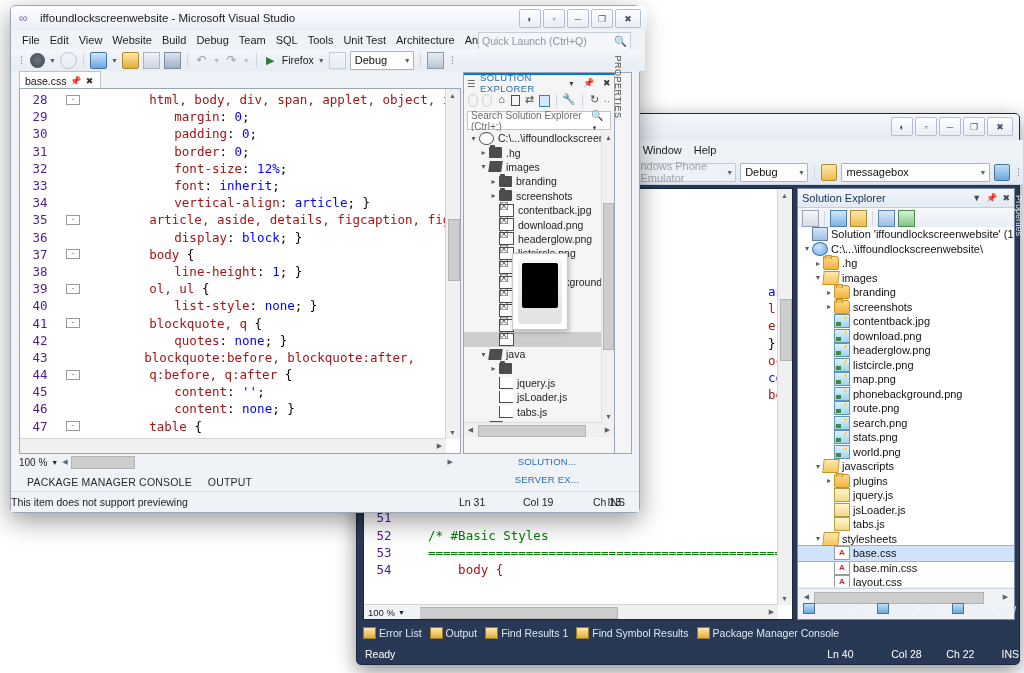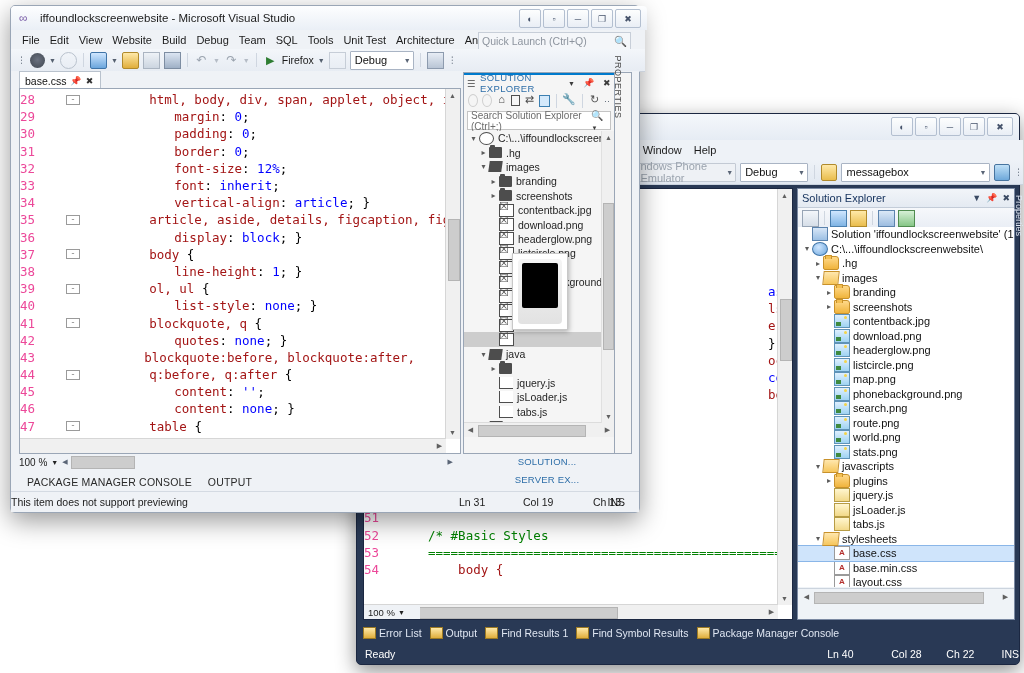--- a/index.html
+++ b/index.html
@@ -142,21 +142,21 @@
     display:flex;align-items:center;gap:4px;padding:0 5px;font-size:10.5px;color:#111;
   }
 
   
   #win1 .ed{
     position:absolute;left:8px;top:17px;width:440px;bottom:58px;
     background:#ffffff;border:1px solid #9aa6b6;overflow:hidden;
   }
   .codearea{position:absolute;left:0;top:0;right:14px;bottom:14px;overflow:hidden;}
   .codeline{display:flex;height:17.2px;align-items:center;font-family:"DejaVu Sans Mono",monospace;font-size:12.5px;white-space:pre;}
-  .ln{width:40px;text-align:left;padding-right:6px;color:#ec4899;flex:0 0 40px;}
+  .ln{width:40px;text-align:center;padding-right:6px;color:#4c1d95;flex:0 0 40px;}
   .fold{width:12px;flex:0 0 12px;text-align:center;color:#808080;font-size:9px;line-height:9px;}
   .code{padding-left:6px;}
   .k-sel{color:#a31515;}     
   .k-val{color:#0000ff;}     
   .k-pun{color:#000000;}
   .k-com{color:#008000;}
 
   .vscroll{position:absolute;right:0;top:0;width:14px;bottom:14px;background:#f0f0f0;border-left:1px solid #d6d6d6;}
   .vthumb{position:absolute;left:2px;width:10px;background:#cdcdcd;border:1px solid #b4b4b4;}
   .hscroll{position:absolute;left:0;bottom:0;height:14px;right:14px;background:#f0f0f0;border-top:1px solid #d6d6d6;}
@@ -385,36 +385,36 @@
               <span>map.png</span>
             </div>
             <div class="row" style="padding-left: 26px;">
               <span class="tw"></span>
               <span class="ico ic-img"></span>
               <span>phonebackground.png</span>
             </div>
             <div class="row" style="padding-left: 26px;">
               <span class="tw"></span>
               <span class="ico ic-img"></span>
+              <span>route.png</span>
+            </div>
+            <div class="row" style="padding-left: 26px;">
+              <span class="tw"></span>
+              <span class="ico ic-img"></span>
               <span>search.png</span>
             </div>
             <div class="row" style="padding-left: 26px;">
               <span class="tw"></span>
               <span class="ico ic-img"></span>
-              <span>route.png</span>
+              <span>stats.png</span>
             </div>
             <div class="row" style="padding-left: 26px;">
               <span class="tw"></span>
               <span class="ico ic-img"></span>
               <span>world.png</span>
-            </div>
-            <div class="row" style="padding-left: 26px;">
-              <span class="tw"></span>
-              <span class="ico ic-img"></span>
-              <span>stats.png</span>
             </div>
             <div class="row" style="padding-left: 15px;">
               <span class="tw">▾</span>
               <span class="ico ic-folder-open"></span>
               <span>javascripts</span>
             </div>
             <div class="row" style="padding-left: 26px;">
               <span class="tw">▸</span>
               <span class="ico ic-folder"></span>
               <span>plugins</span>
@@ -456,20 +456,34 @@
             </div>
           </div>
         <div class="se2-hscroll">
           <div class="arrbtn" style="left:2px;top:1px;">◀</div>
           <div class="hthumb" style="left:16px;top:3px;width:168px;"></div>
           <div class="arrbtn" style="right:2px;top:1px;">▶</div>
         </div>
         <div style="position:absolute;right:-10px;top:6px;writing-mode:vertical-rl;font-size:9px;color:#dfe6f2;">Properties</div>
       </div>
 
+      <div style="position:absolute;right:8px;bottom:48px;width:208px;height:16px;display:flex;align-items:center;gap:5px;font-size:10px;color:#e8eef8;" id="w2-setabs">
+          <span style="display: flex; align-items: center; gap: 3px; white-space: nowrap;">
+            <span style="width: 10px; height: 9px; display: inline-block; background: linear-gradient(rgb(191, 224, 247), rgb(110, 168, 218)); border: 1px solid rgb(71, 116, 159);"></span>
+            <span>Solution E...</span>
+          </span>
+          <span style="display: flex; align-items: center; gap: 3px; white-space: nowrap;">
+            <span style="width: 10px; height: 9px; display: inline-block; background: linear-gradient(rgb(191, 224, 247), rgb(110, 168, 218)); border: 1px solid rgb(71, 116, 159);"></span>
+            <span>Team Expl...</span>
+          </span>
+          <span style="display: flex; align-items: center; gap: 3px; white-space: nowrap;">
+            <span style="width: 10px; height: 9px; display: inline-block; background: linear-gradient(rgb(191, 224, 247), rgb(110, 168, 218)); border: 1px solid rgb(71, 116, 159);"></span>
+            <span>Class View</span>
+          </span>
+        </div>
 
       <div class="w2-statusstrip" id="w2-outtabs">
           <span style="display: flex; align-items: center; gap: 3px; white-space: nowrap;">
             <span style="width: 11px; height: 10px; display: inline-block; background: linear-gradient(rgb(255, 233, 168), rgb(224, 174, 60)); border: 1px solid rgb(156, 122, 36);"></span>
             <span>Error List</span>
           </span>
           <span style="display: flex; align-items: center; gap: 3px; white-space: nowrap;">
             <span style="width: 11px; height: 10px; display: inline-block; background: linear-gradient(rgb(255, 233, 168), rgb(224, 174, 60)); border: 1px solid rgb(156, 122, 36);"></span>
             <span>Output</span>
           </span>

